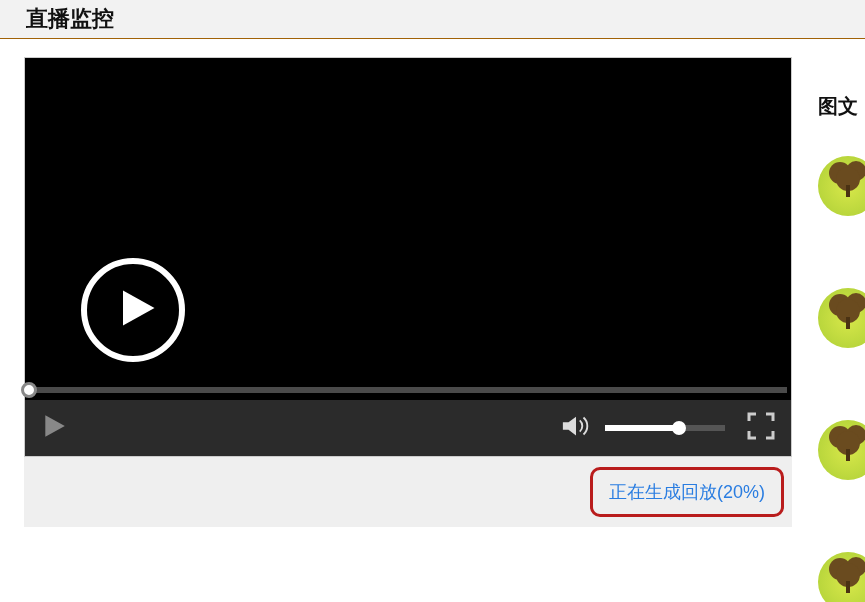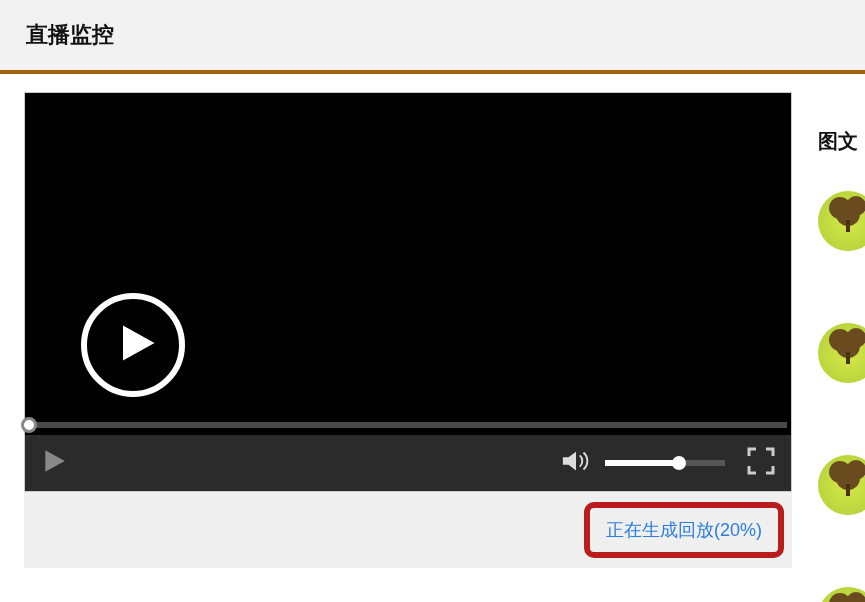--- a/index.html
+++ b/index.html
@@ -5,22 +5,22 @@
     * { margin: 0; padding: 0; box-sizing: border-box; }
     body {
       font-family: -apple-system, "PingFang SC", "Microsoft YaHei", sans-serif;
       background: #fff;
       width: 865px;
       height: 602px;
       overflow: hidden;
     }
     .header {
       background: #f2f2f2;
-      padding: 20px 26px;
-      border-bottom: 4px solid #a16207;
+      padding: 4px 26px;
+      border-bottom: 1px solid #a16207;
     }
     .header h1 {
       font-size: 22px;
       font-weight: 700;
       color: #111;
     }
     .content {
       display: flex;
       padding: 18px 0 18px 24px;
       gap: 26px;
@@ -124,21 +124,21 @@
     .ctrl-fullscreen svg { width: 28px; height: 28px; stroke: #ccc; fill:none; stroke-width:3; }
 
     .below-bar {
       width: 768px;
       background: #efefef;
       padding: 10px 8px;
       display: flex;
       justify-content: flex-end;
     }
     .status-box {
-      border: 6px solid #b91c1c;
+      border: 3px solid #b91c1c;
       border-radius: 10px;
       padding: 10px 16px;
     }
     .status-text {
       color: #2a7de1;
       font-size: 18px;
     }
 
     .right-col {
       flex: none;

